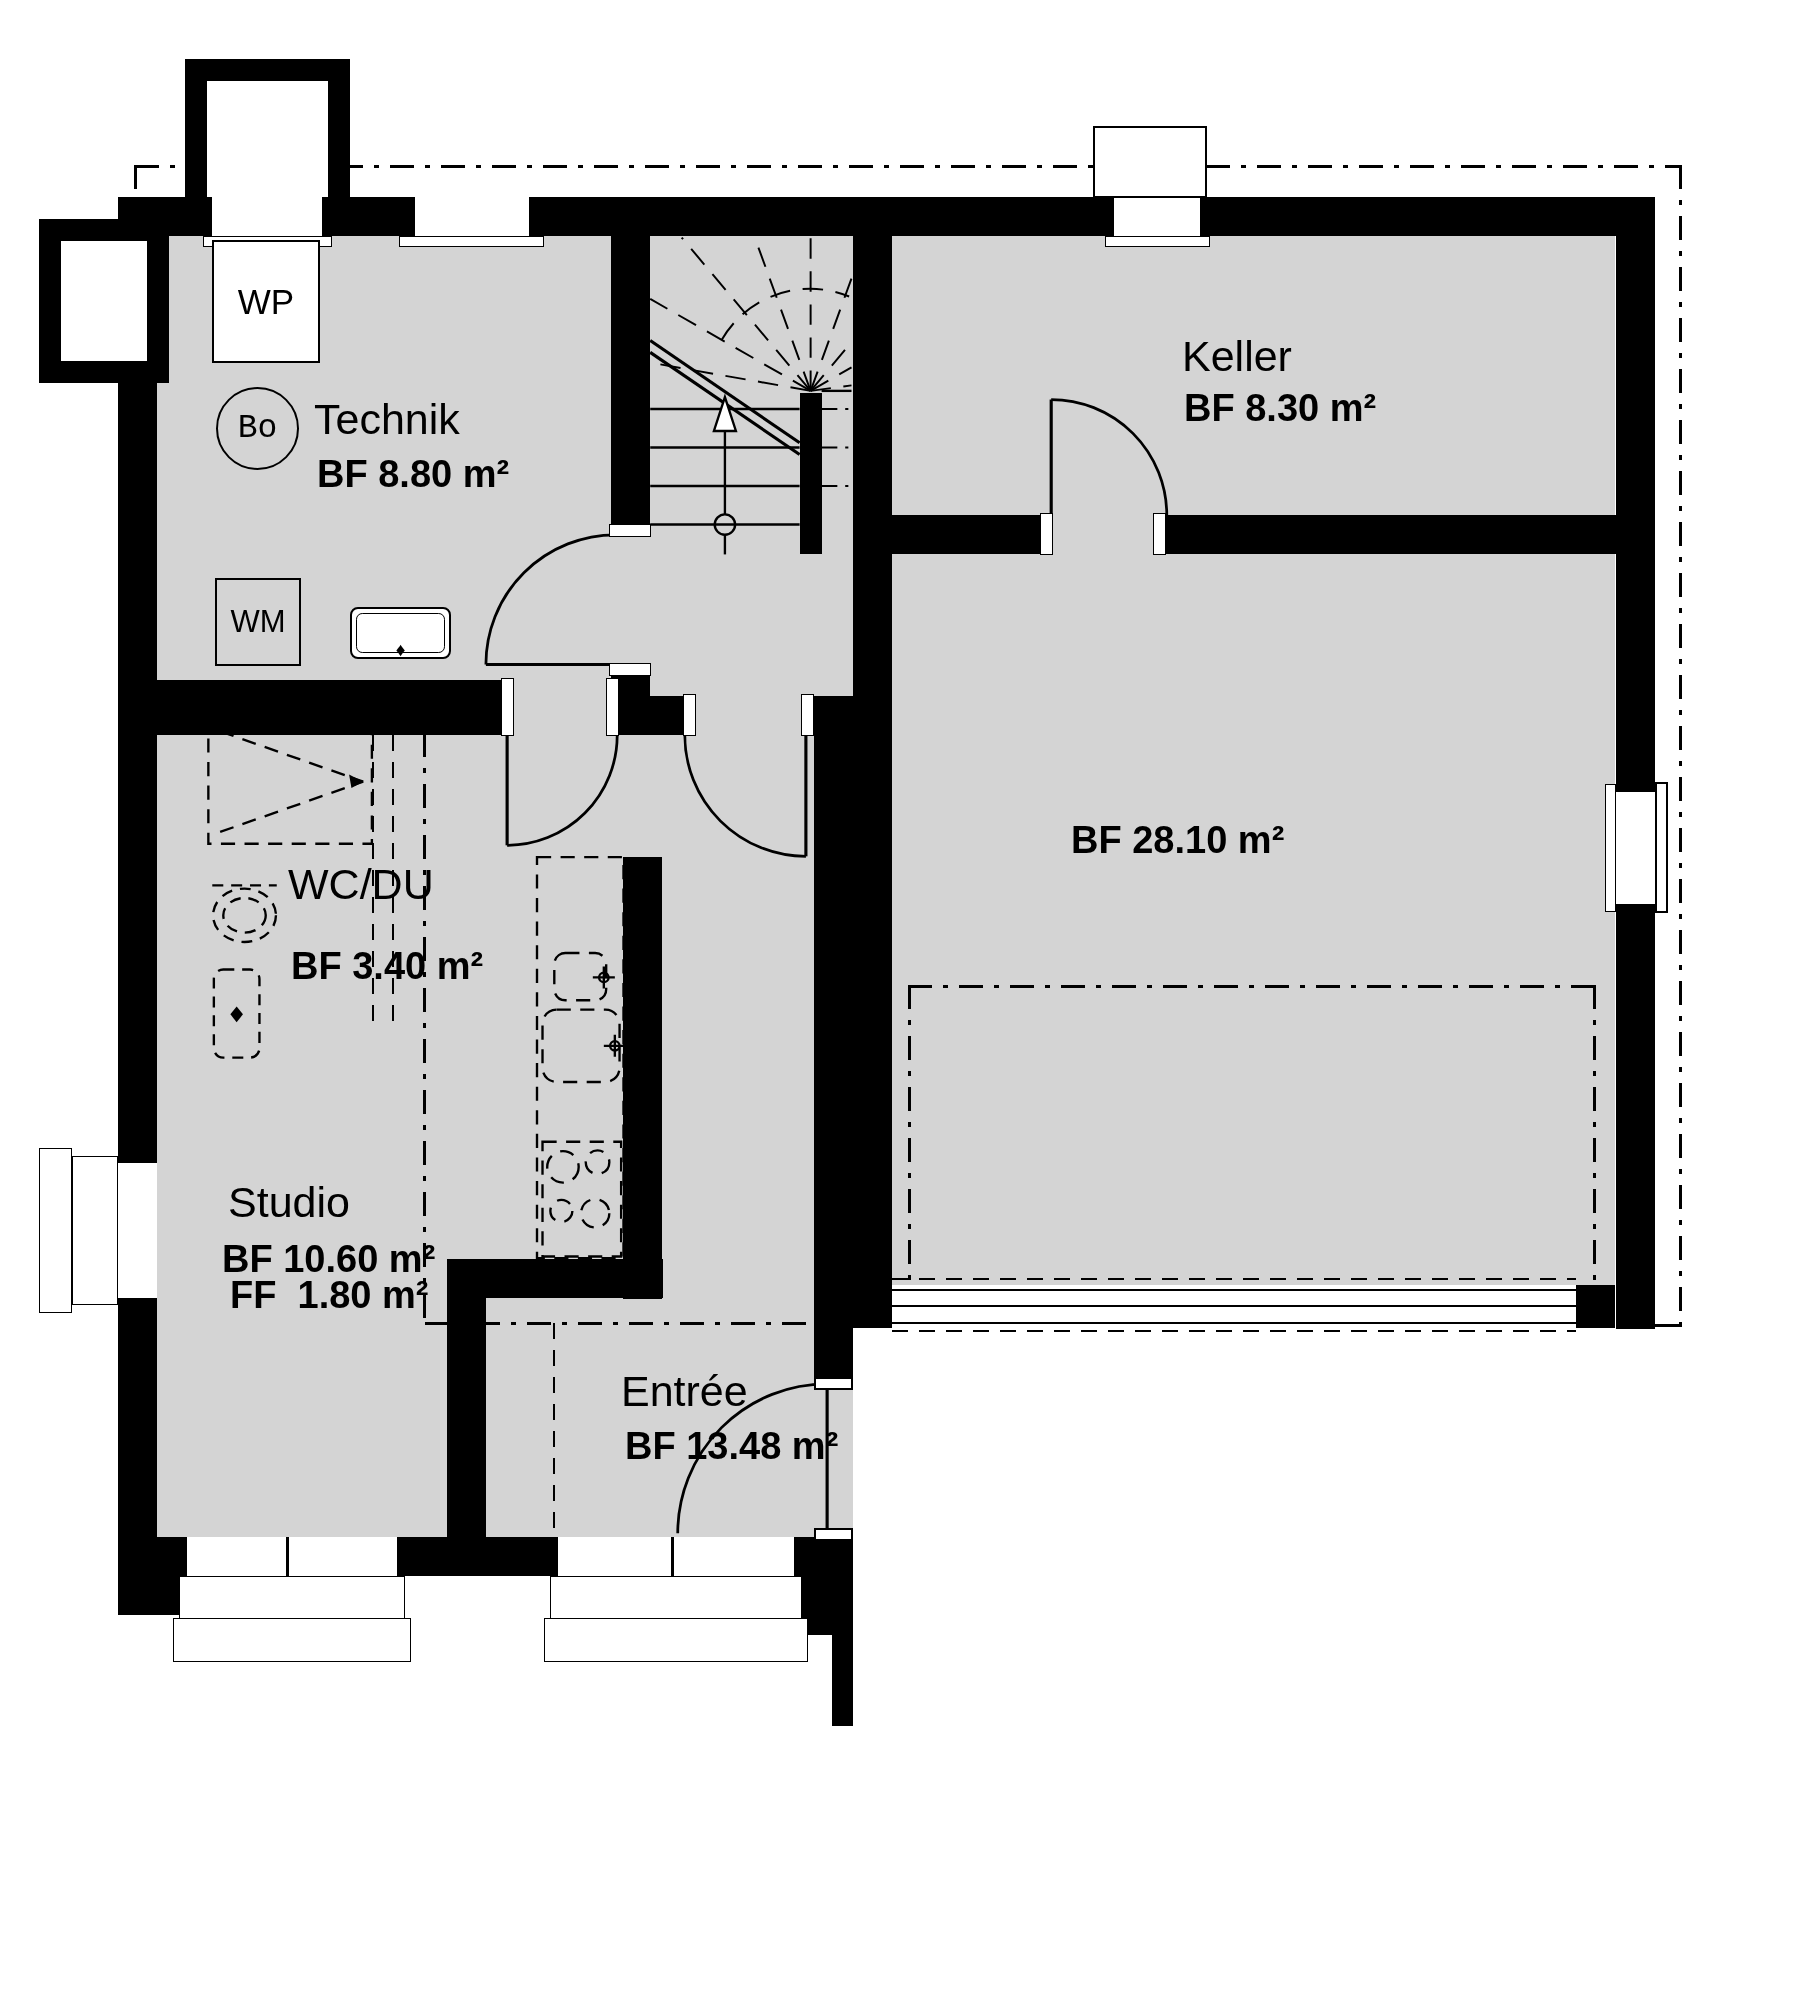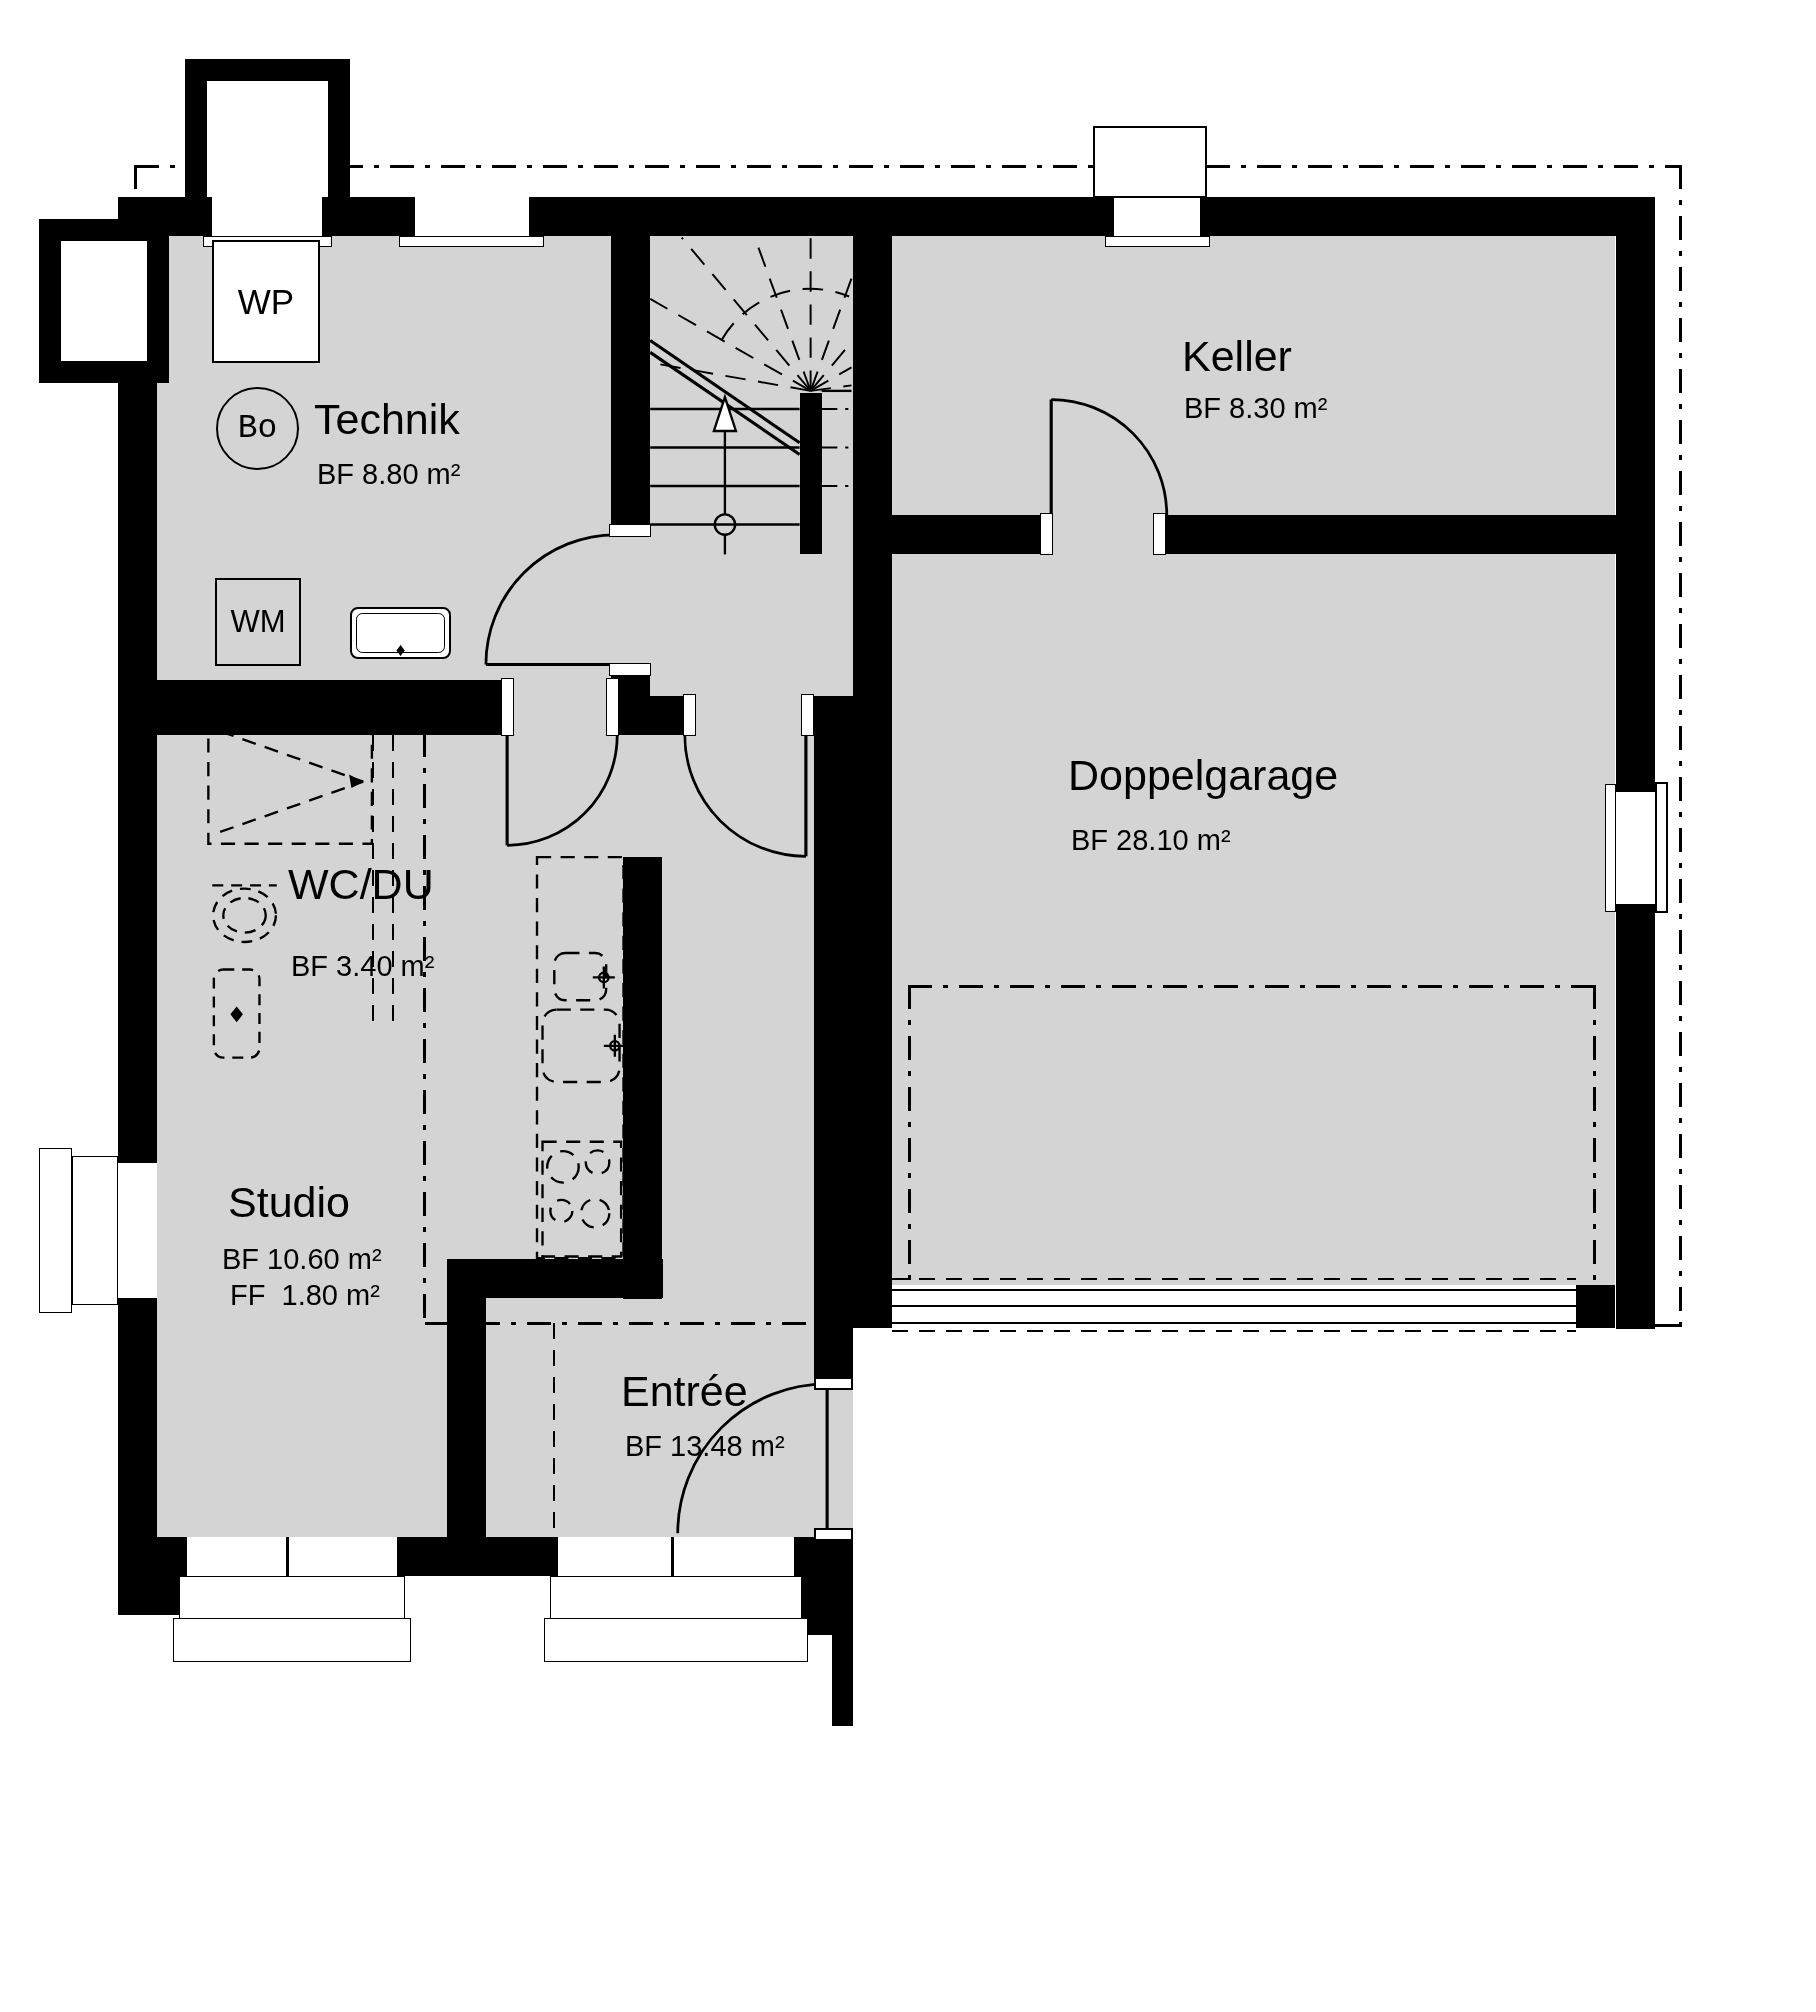--- a/index.html
+++ b/index.html
@@ -16,21 +16,21 @@
        background:repeating-linear-gradient(90deg,#000 0 23.6px,transparent 23.6px 35px,#000 35px 40px,transparent 40px 51px);}
   .vdd{position:absolute;width:3.1px;z-index:2;
        background:repeating-linear-gradient(180deg,#000 0 23.6px,transparent 23.6px 35px,#000 35px 40px,transparent 40px 51px);}
   .hdash{position:absolute;height:2.4px;z-index:2;
        background:repeating-linear-gradient(90deg,#000 0 15.7px,transparent 15.7px 27px);}
   .vdash{position:absolute;width:2.4px;z-index:2;
        background:repeating-linear-gradient(180deg,#000 0 15.7px,transparent 15.7px 27px);}
   svg.overlay{position:absolute;left:0;top:0;z-index:2;}
   .lbl{position:absolute;z-index:5;white-space:pre;}
   .big{font-size:43px;line-height:55px;}
-  .small{font-size:29px;line-height:36px;}
+  .small{font-size:38px;line-height:36px;font-weight:bold;}
   .box-lbl{position:absolute;display:flex;align-items:center;justify-content:center;
            box-sizing:border-box;border:2.4px solid #000;z-index:4;}
   .wpbox{background:#fff;font-size:35px;}
   .wmbox{background:transparent;font-size:31px;}
   .bocircle{background:transparent;border-radius:50%;font-size:33px;font-family:Liberation Mono, monospace;}
   .sinkbox{position:absolute;background:#fff;border:2.4px solid #000;border-radius:7.9px;box-sizing:border-box;z-index:4;}
   .sinkin{position:absolute;inset:3.9px;border:1.6px solid #000;border-radius:6.3px;}
   .sinkdia{position:absolute;left:50%;bottom:-1.6px;transform:translateX(-50%);font-size:19px;line-height:19px;}
 </style>
 </head>
@@ -250,21 +250,20 @@
     <div class="sinkin"></div>
     <div class="sinkdia">♦</div>
   </div>
 
   <div class="lbl big" style="left:314px;top:392px">Technik</div>
   <div class="lbl small" style="left:317px;top:456px">BF 8.80 m²</div>
 
   <div class="lbl big" style="left:1182px;top:329px">Keller</div>
   <div class="lbl small" style="left:1184px;top:390px">BF 8.30 m²</div>
 
-  <div class="lbl big" style="left:1068px;top:748px">Doppelgarage</div>
   <div class="lbl small" style="left:1071px;top:822px">BF 28.10 m²</div>
 
   <div class="lbl big" style="left:288px;top:857px">WC/DU</div>
   <div class="lbl small" style="left:291px;top:948px">BF 3.40 m²</div>
 
   <div class="lbl big" style="left:228px;top:1175px">Studio</div>
   <div class="lbl small" style="left:222px;top:1241px">BF 10.60 m²</div>
   <div class="lbl small" style="left:230px;top:1277px">FF  1.80 m²</div>
 
   <div class="lbl big" style="left:621px;top:1364px">Entrée</div>

